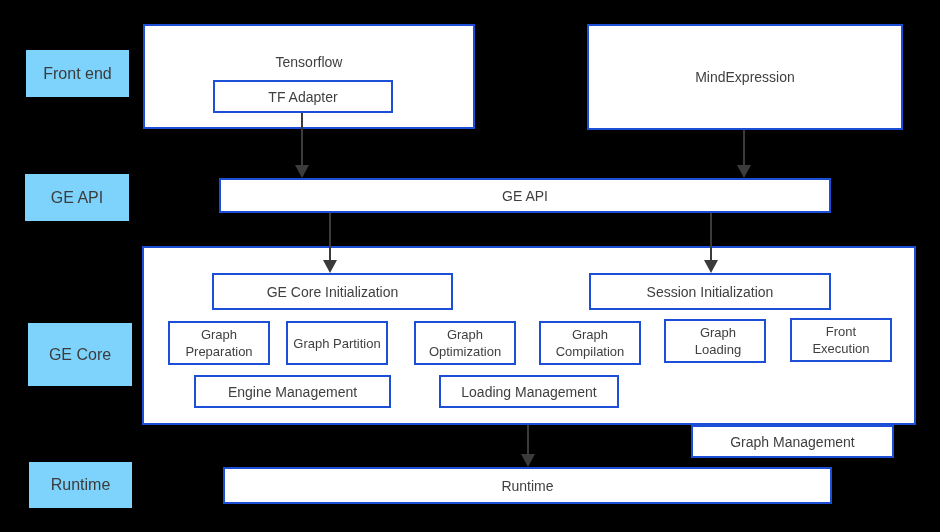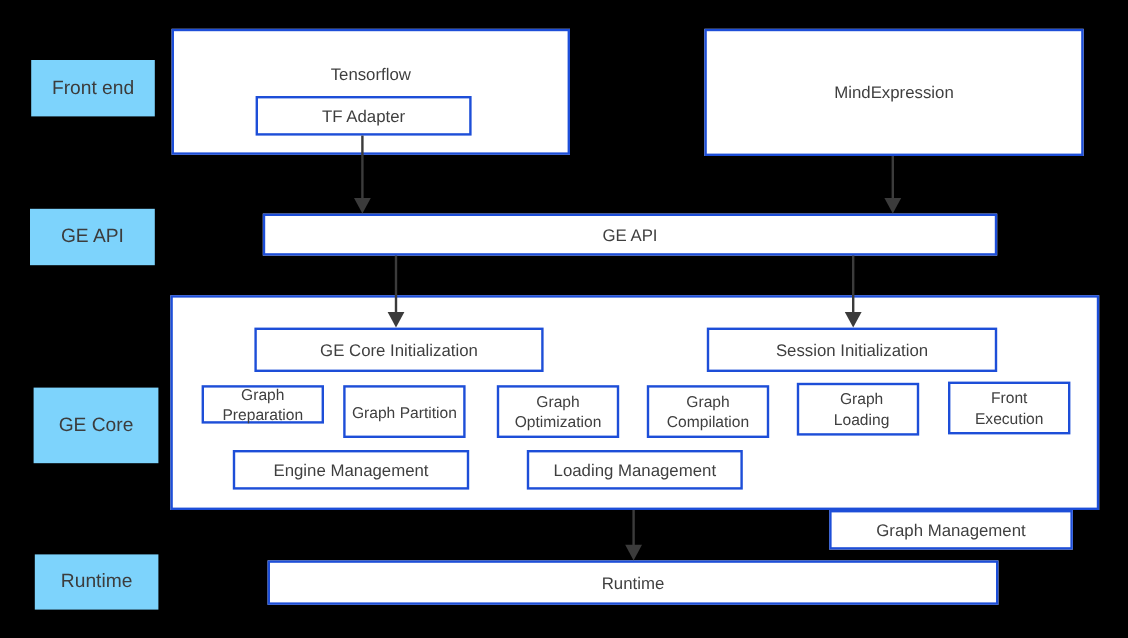--- a/index.html
+++ b/index.html
@@ -112,21 +112,21 @@
   <div class="arrow" style="left:704px; top:213px; height:60px;">
     <div class="shaft"></div>
     <div class="head"></div>
   </div>
 
   <div class="box block" style="left:142px; top:246px; width:774px; height:179px;">
 
     <div class="box" style="left:445px; top:25px; width:242px; height:37px;">Session Initialization</div>
     <div class="box" style="left:68px; top:25px; width:241px; height:37px;">GE Core Initialization</div>
 
-    <div class="box small" style="left:24px; top:73px; width:102px; height:32px;">Graph Preparation</div>
+    <div class="box small" style="left:24px; top:73px; width:102px; height:44px;">Graph Preparation</div>
     <div class="box small" style="left:142px; top:73px; width:102px; height:44px;">Graph Partition</div>
     <div class="box small" style="left:270px; top:73px; width:102px; height:44px;">Graph Optimization</div>
     <div class="box small" style="left:395px; top:73px; width:102px; height:44px;">Graph Compilation</div>
     <div class="box small" style="left:520px; top:71px; width:102px; height:44px;padding-left:11px;">Graph Loading</div>
     <div class="box small" style="left:646px; top:70px; width:102px; height:44px;">Front Execution</div>
 
     <div class="box" style="left:50px; top:127px; width:197px; height:33px;">Engine Management</div>
     <div class="box" style="left:295px; top:127px; width:180px; height:33px;">Loading Management</div>
     <div class="box" style="left:547px; top:130px; width:203px; height:33px;margin-top:47px;">Graph Management</div>
   </div>

